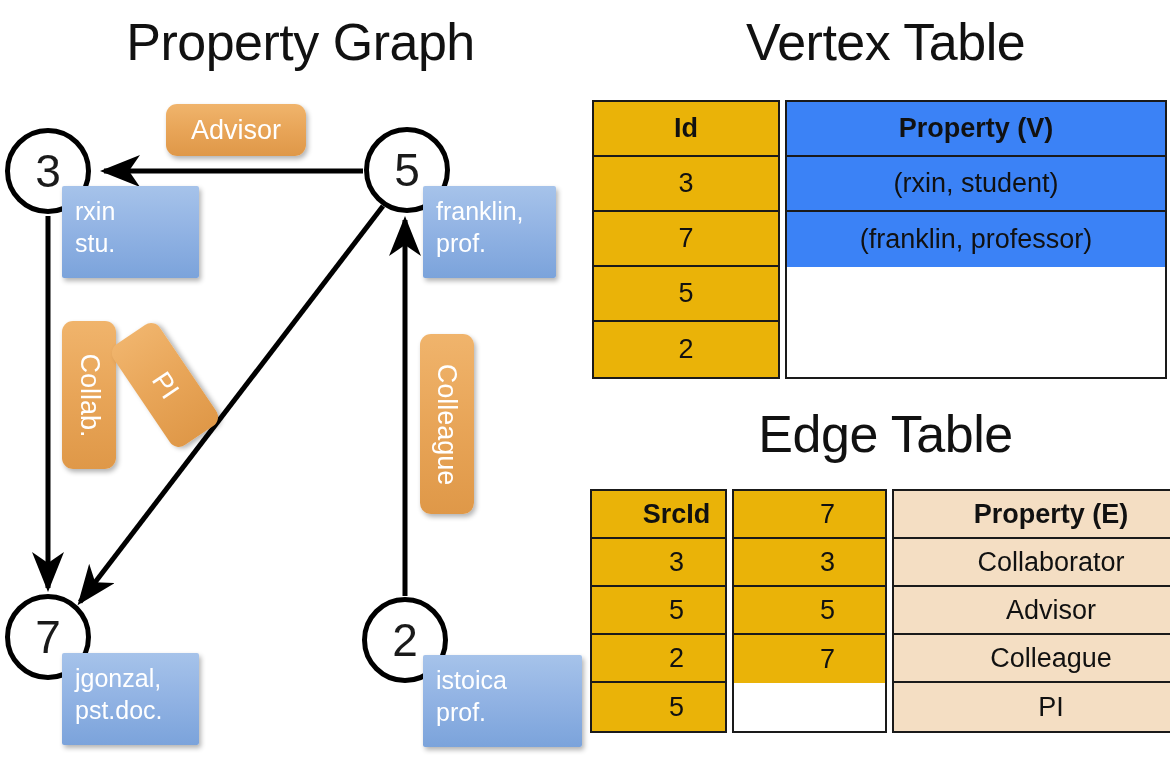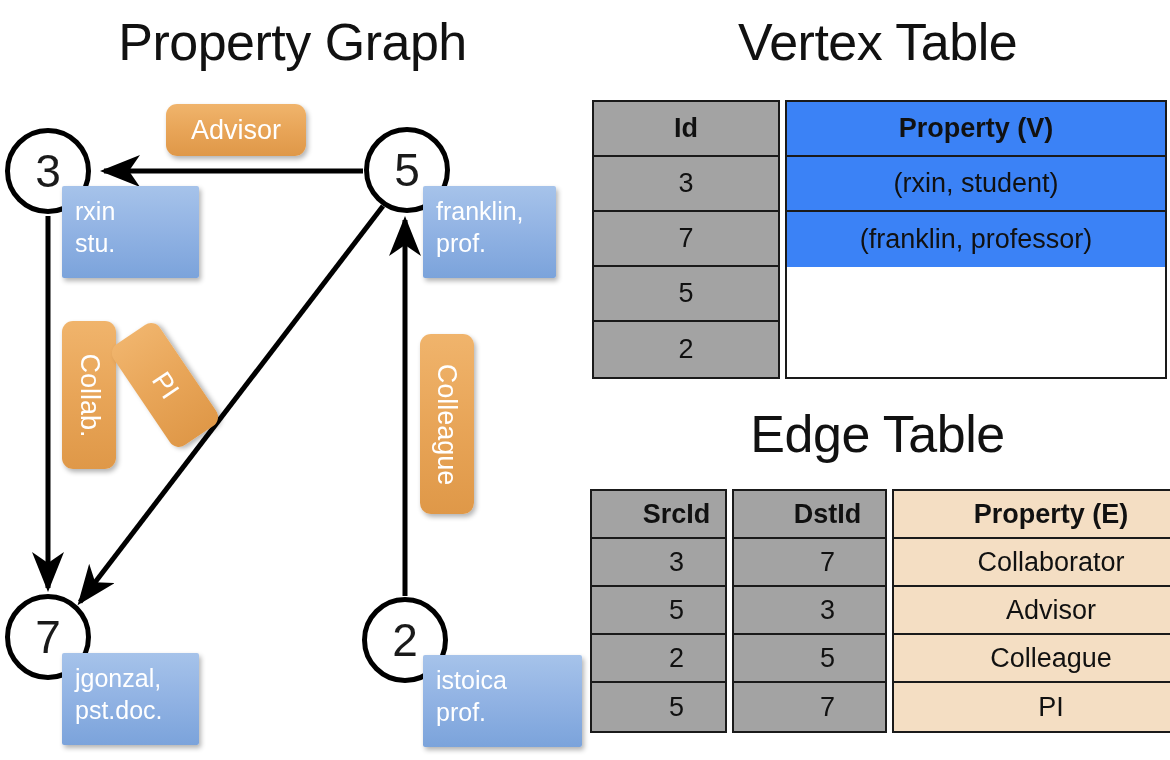--- a/index.html
+++ b/index.html
@@ -23,20 +23,21 @@
   }
 
   
   .title {
     position: absolute;
     font-family: "Liberation Sans", sans-serif;
     font-weight: 300;
     color: #111111;
     white-space: nowrap;
     letter-spacing: -0.5px;
+    padding-left: 8px;
   }
   #title-property-graph {
     left: 0; top: 12px;
     width: 585px;
     text-align: center;
     font-size: 52px;
   }
   #title-vertex-table {
     left: 585px; top: 12px;
     width: 585px;
@@ -135,21 +136,21 @@
     font-size: 27px;
     font-weight: 300;
     color: #111111;
     white-space: nowrap;
   }
   .tcell:last-child { border-bottom: none; }
   .tcell.hdr { font-weight: bold; }
 
   .fill-blue { background: #3b82f6; }
   .fill-orange { background: #f4dec3; }
-  .fill-white { background: #a3a3a3; }
+  .fill-white { background: #eab308; }
 
   
   #vertex-table { left: 592px; top: 100px; }
   #vertex-table .col-id { width: 188px; }
   #vertex-table .col-prop { width: 382px; }
   #vertex-table .tcell { height: 55px; }
 
   
   #edge-table { left: 590px; top: 489px; }
   #edge-table .col-src { width: 137px; }
@@ -253,21 +254,20 @@
 
   <div class="tbl" id="edge-table">
     <div class="tcol col-src">
       <div class="tcell hdr fill-white">SrcId</div>
       <div class="tcell fill-white">3</div>
       <div class="tcell fill-white">5</div>
       <div class="tcell fill-white">2</div>
       <div class="tcell fill-white">5</div>
     </div>
     <div class="tcol col-dst">
-      <div class="tcell hdr fill-white">DstId</div>
       <div class="tcell fill-white">7</div>
       <div class="tcell fill-white">3</div>
       <div class="tcell fill-white">5</div>
       <div class="tcell fill-white">7</div>
     </div>
     <div class="tcol col-prop">
       <div class="tcell hdr fill-orange">Property (E)</div>
       <div class="tcell fill-orange">Collaborator</div>
       <div class="tcell fill-orange">Advisor</div>
       <div class="tcell fill-orange">Colleague</div>

